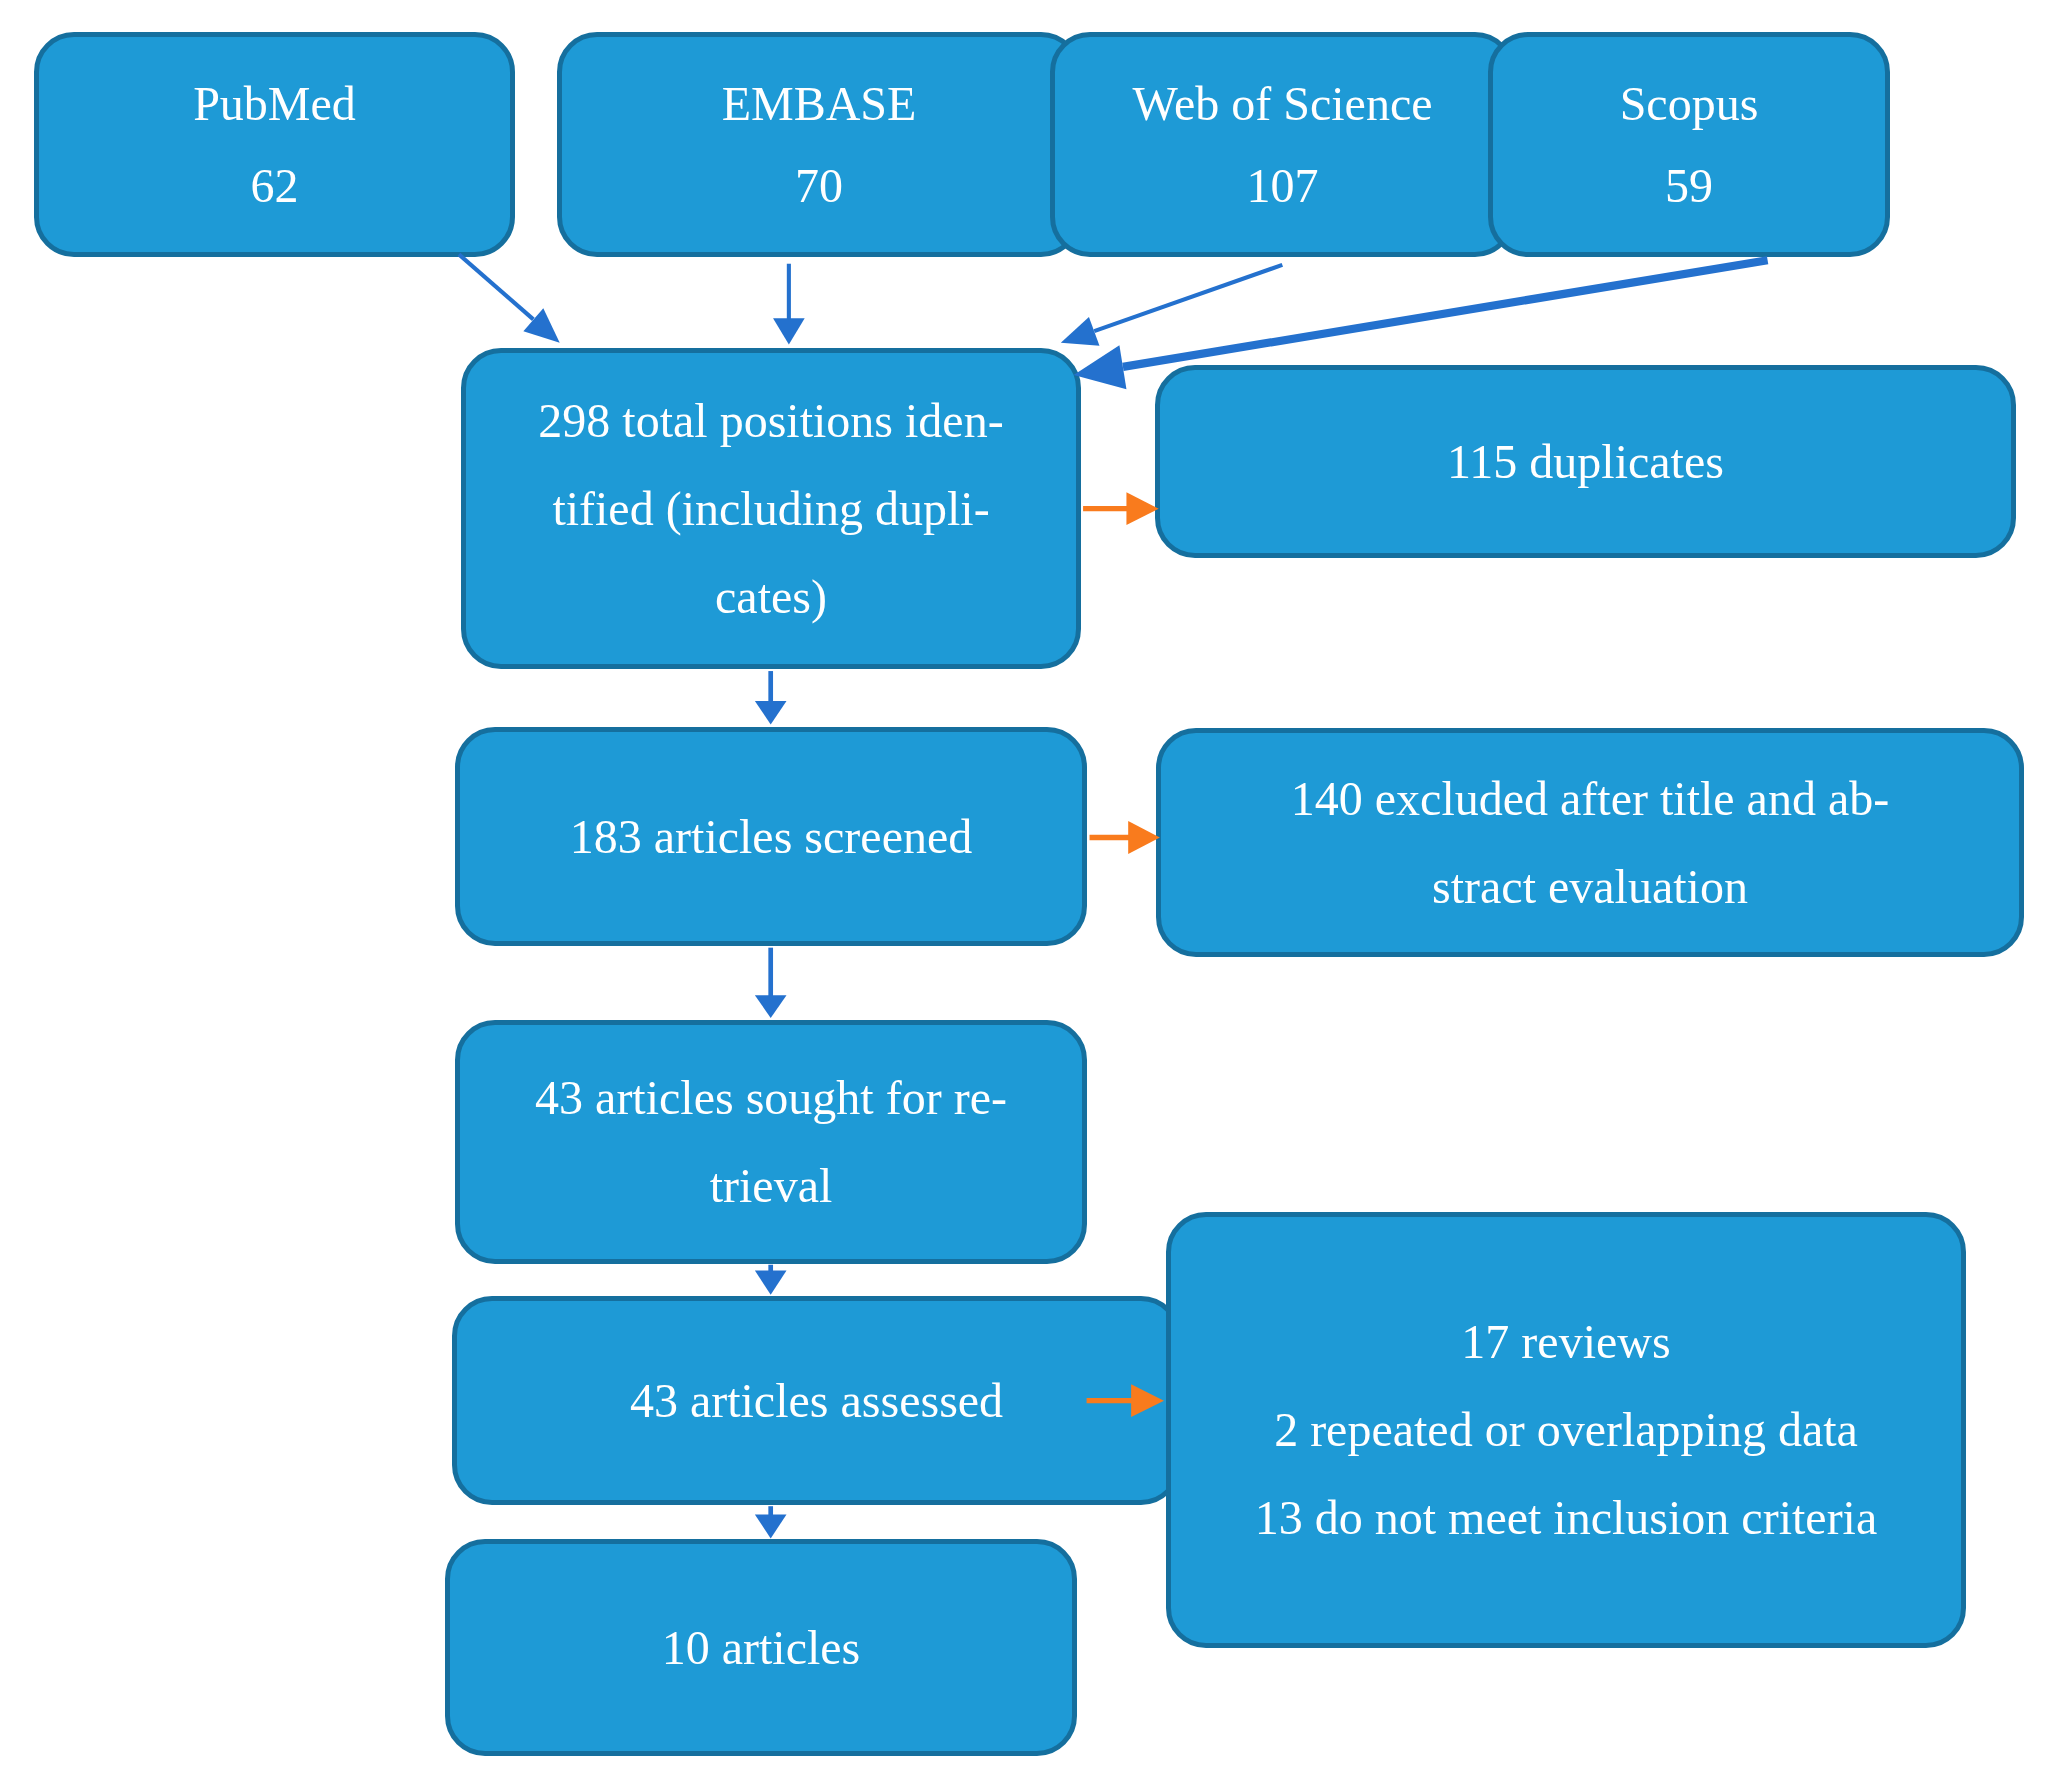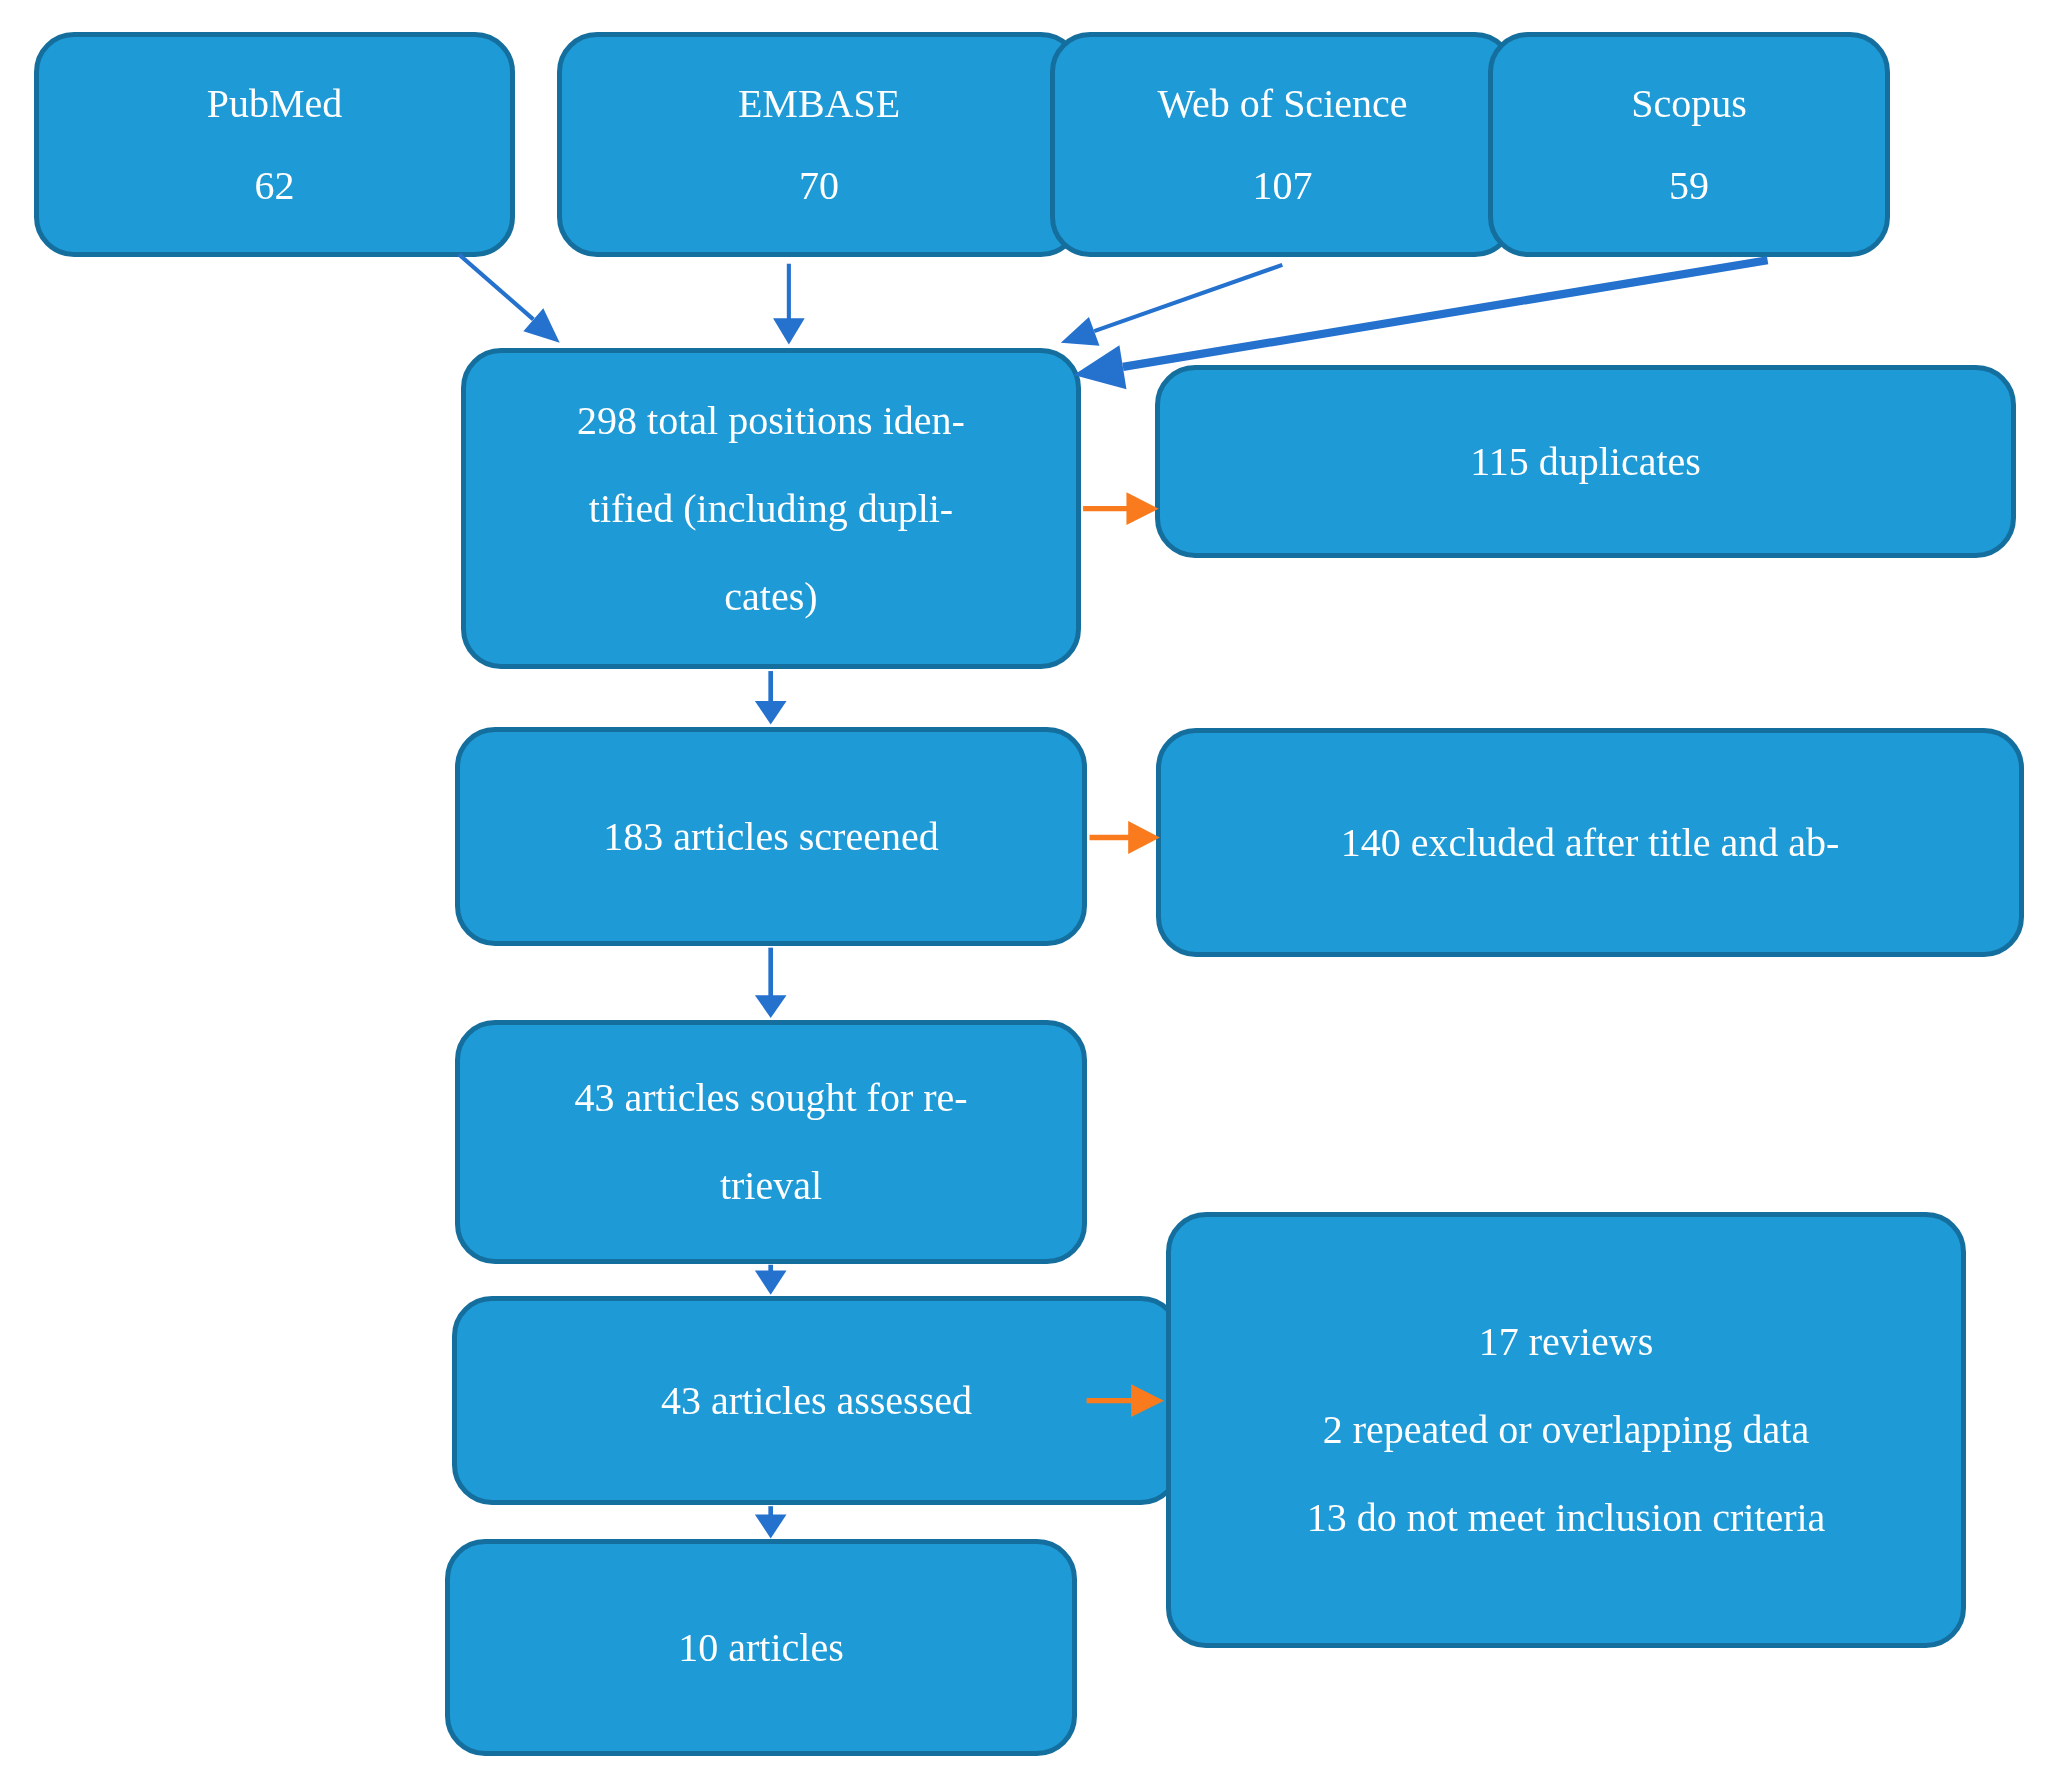--- a/index.html
+++ b/index.html
@@ -16,21 +16,21 @@
     box-sizing:border-box;
     background:var(--box-fill,#1E9AD6);
     border:5.9px solid var(--box-border,#156F9E);
     border-radius:40px;
     color:var(--text-color,#ffffff);
     display:flex;
     flex-direction:column;
     align-items:center;
     justify-content:center;
     text-align:center;
-    font-size:40px;
+    font-size:48px;
     line-height:88px;
   }
   .box .line{white-space:nowrap;}
   .top-box{line-height:82px;}
   #arrow-layer{
     position:absolute;
     left:0;top:0;
     width:2046px;height:1784px;
     pointer-events:none;
   }
@@ -73,20 +73,21 @@
   <div class="box" style="left:1155px;top:365px;width:861px;height:193px">
     <div class="line">115 duplicates</div>
   </div>
 
   <div class="box" style="left:455px;top:727px;width:632px;height:219px">
     <div class="line">183 articles screened</div>
   </div>
 
   <div class="box" style="left:1156px;top:728px;width:868px;height:229px">
     <div class="line">140 excluded after title and ab-</div>
+    <div class="line">stract evaluation</div>
   </div>
 
   <div class="box" style="left:455px;top:1020px;width:632px;height:244px">
     <div class="line">43 articles sought for re-</div>
     <div class="line">trieval</div>
   </div>
 
   <div class="box" style="left:452px;top:1296px;width:729px;height:209px">
     <div class="line">43 articles assessed</div>
   </div>

